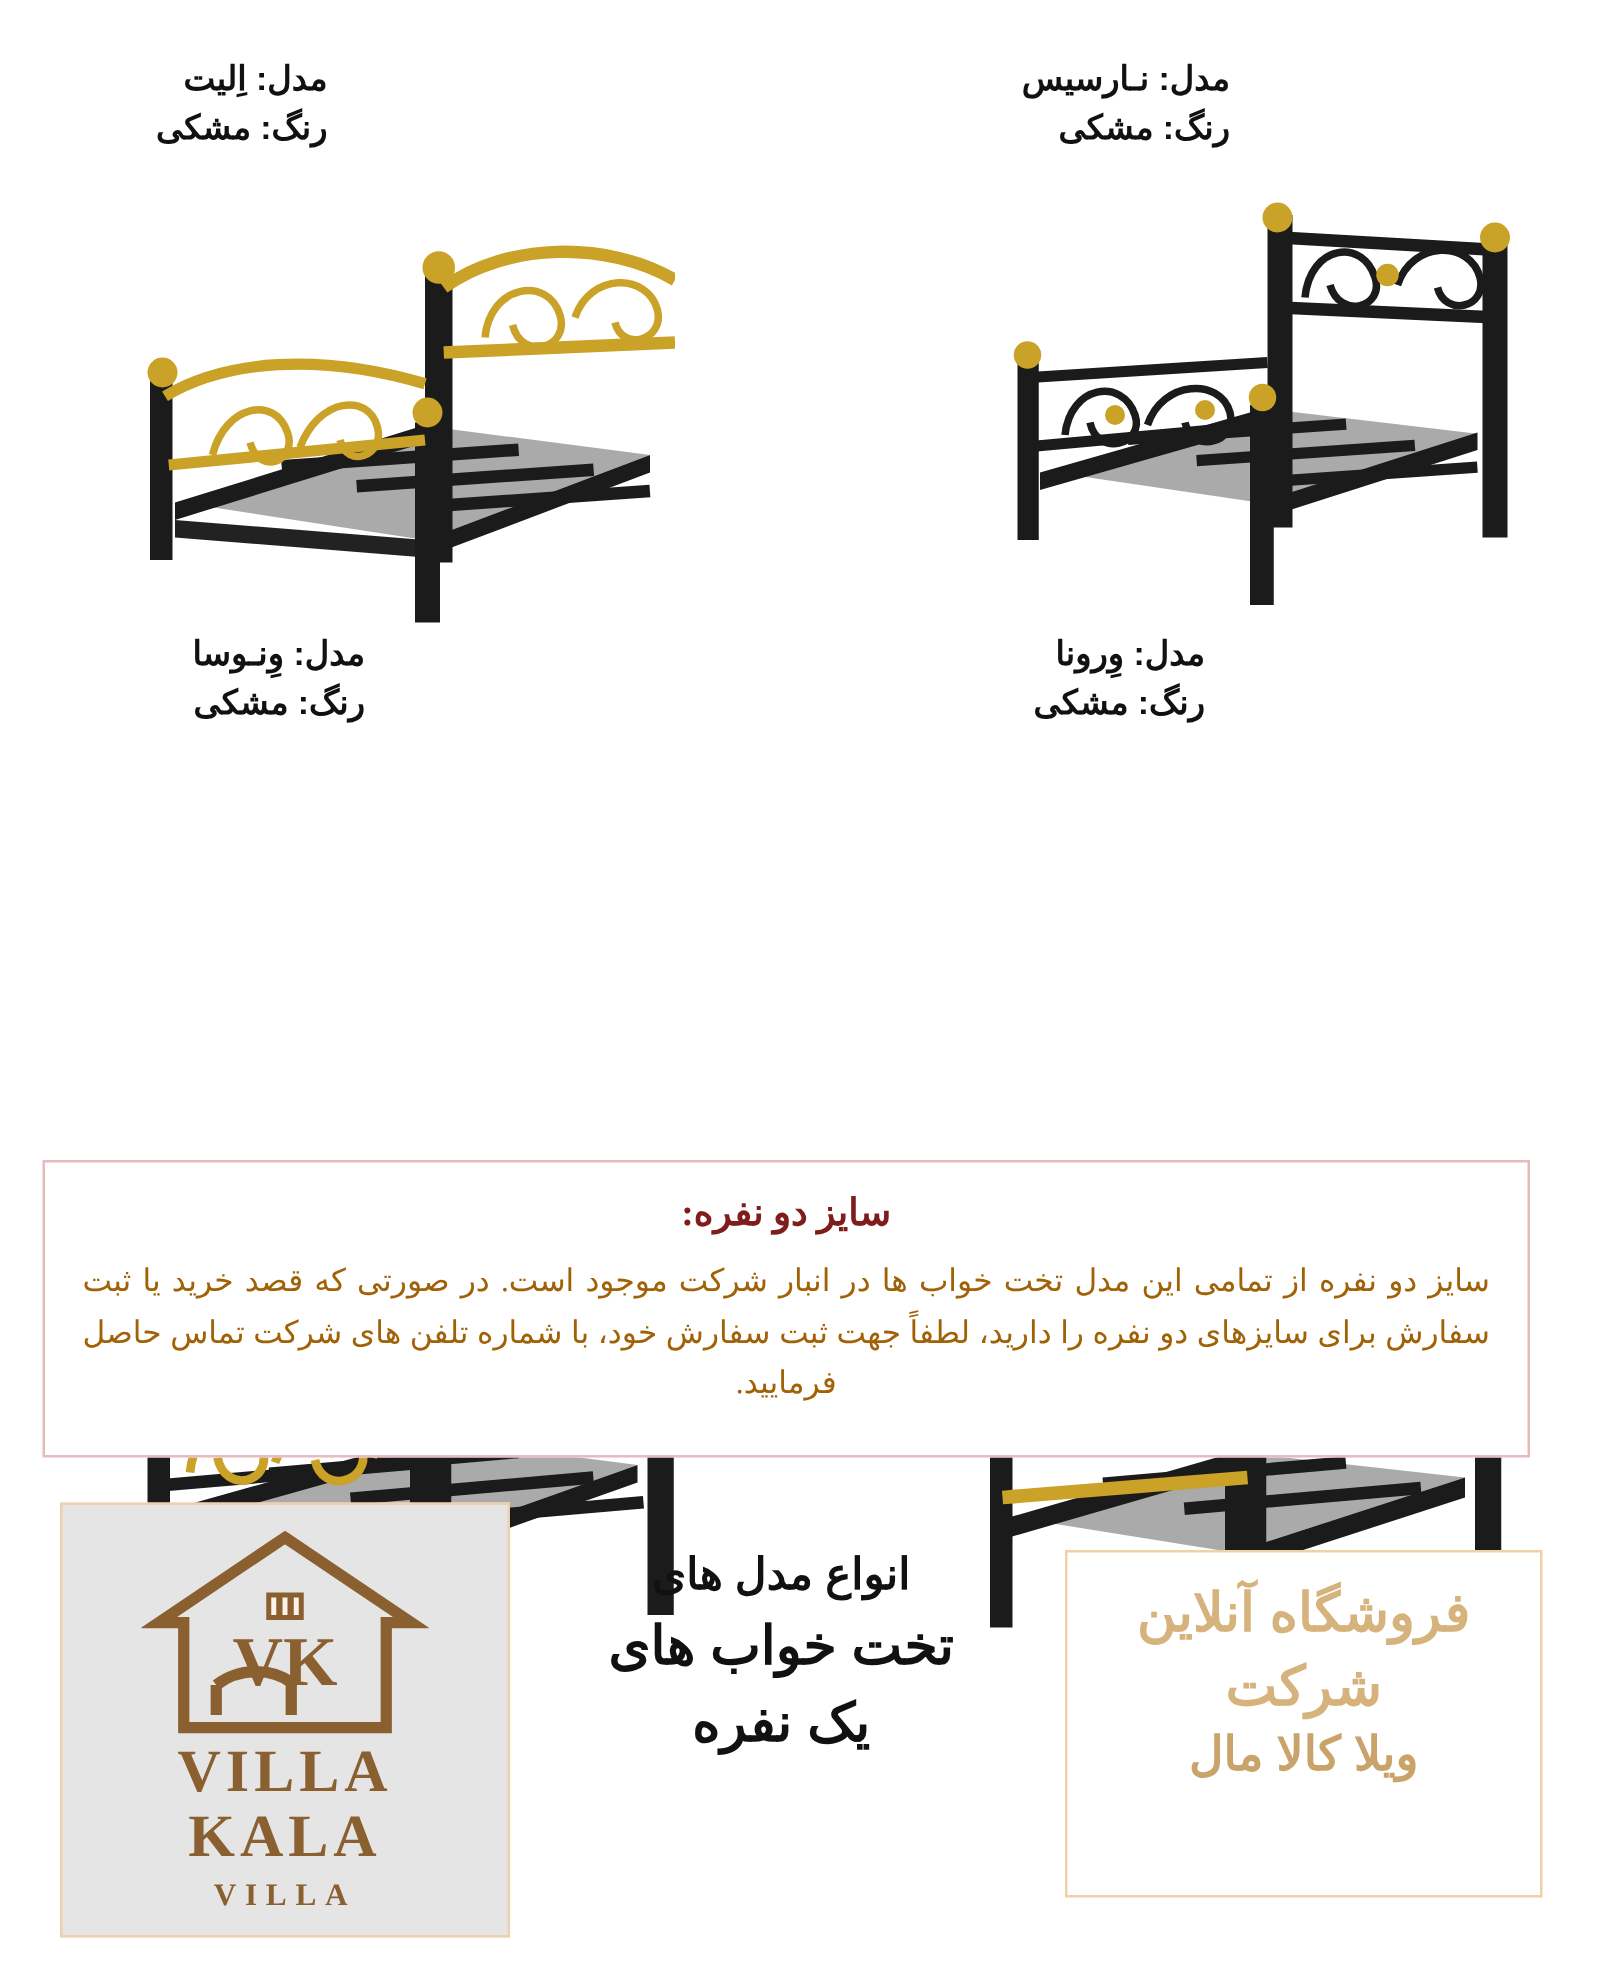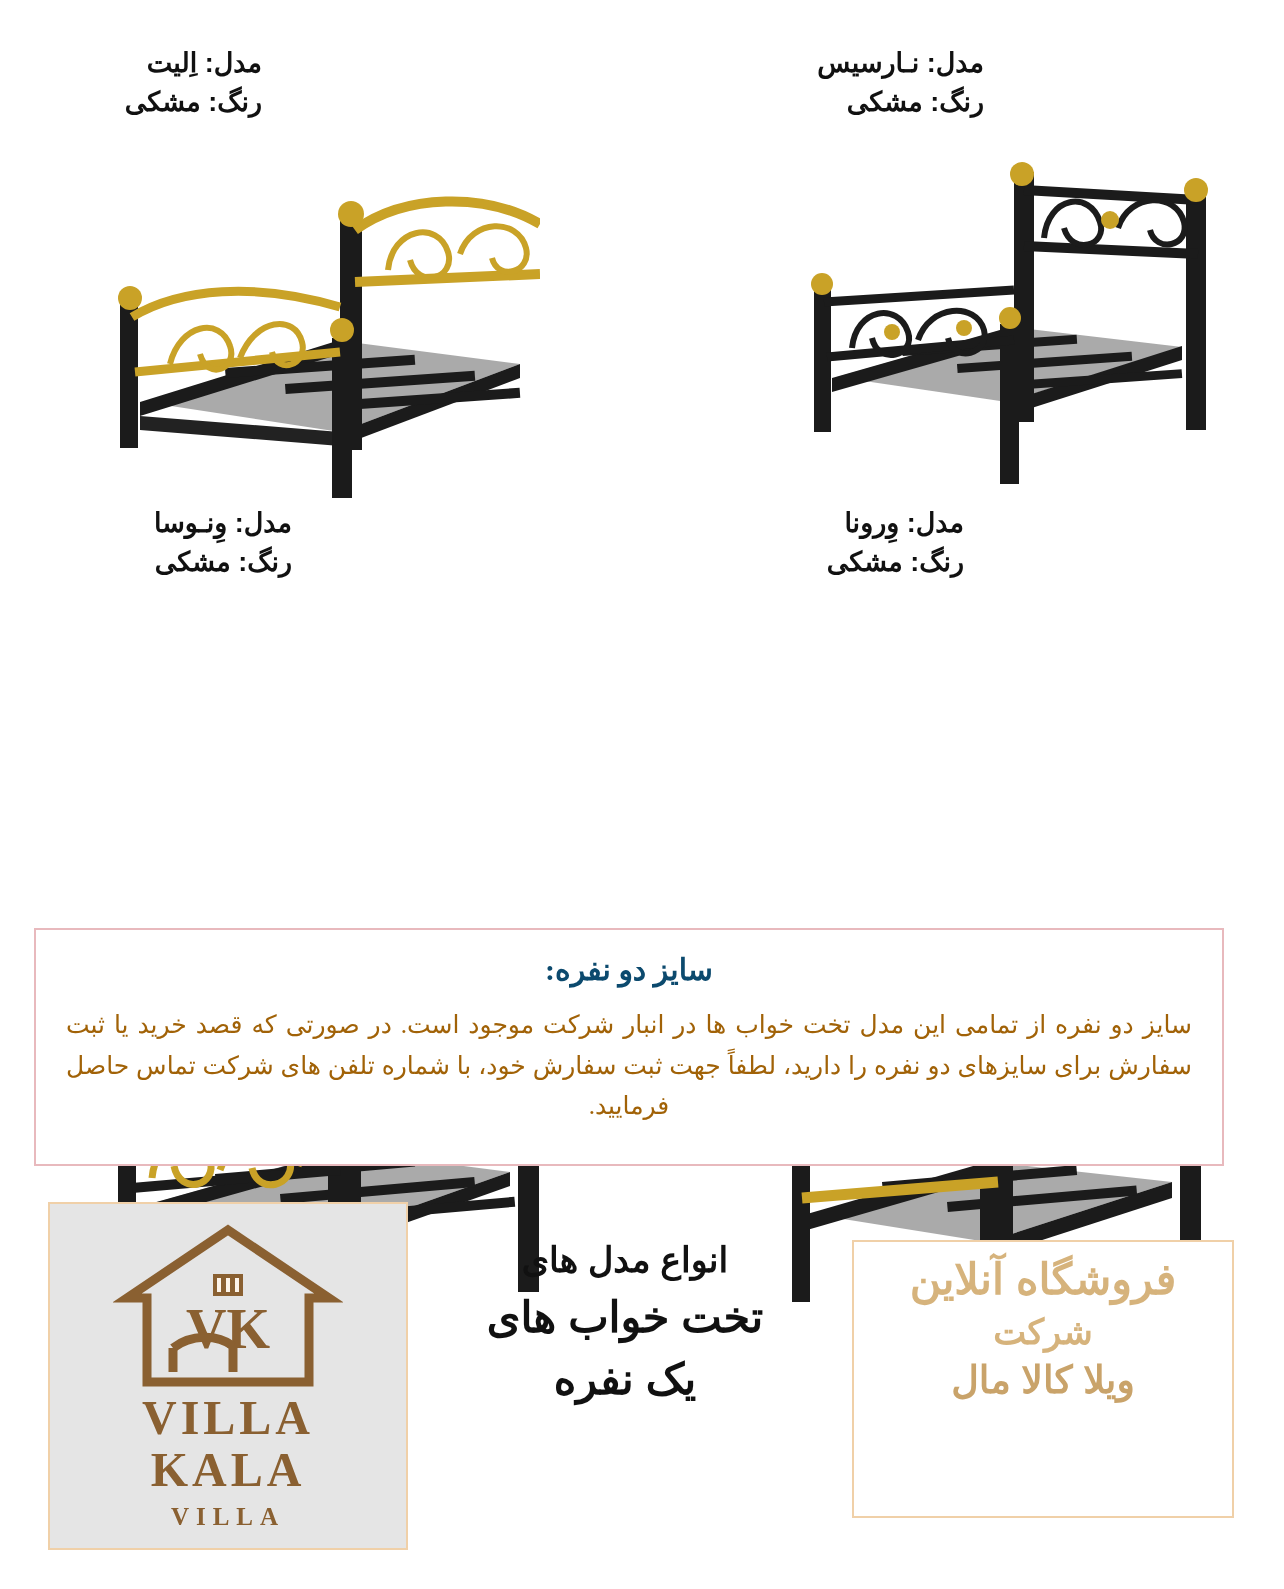--- a/index.html
+++ b/index.html
@@ -68,21 +68,21 @@
     border: 2px solid #e8b9bd;
     background: #ffffff;
     box-sizing: border-box;
     padding: 22px 30px 10px 30px;
     direction: rtl;
   }
   .notice-title {
     text-align: center;
     font-size: 30px;
     font-weight: bold;
-    color: #0c4a6e;
+    color: #7f1d1d;
     margin-bottom: 18px;
     font-family: "Liberation Serif", serif;
   }
   .notice-body {
     font-size: 25px;
     line-height: 1.62;
     color: #a16207;
     text-align: justify;
     text-align-last: center;
     font-family: "Liberation Serif", serif;
@@ -143,25 +143,25 @@
     position: absolute;
     left: 852px;
     top: 50px;
     width: 382px;
     height: 278px;
     border: 2px solid #f0d0a8;
     box-sizing: border-box;
     background: #ffffff;
     direction: rtl;
     text-align: center;
-    padding-top: 8px;
+    padding-top: 20px;
   }
   .brand-line { color: #d6b37c; font-weight: bold; line-height: 1.35; }
   .b1 { font-size: 43px; }
-  .b2 { font-size: 35px; }
+  .b2 { font-size: 44px; }
   .b3 { font-size: 38px; color: #c9a36a; }
 </style>
 </head>
 <body>
 
 <div class="products">
 
   <div class="product p1">
     <div class="caption">
       <div>مدل: اِلیت</div>

